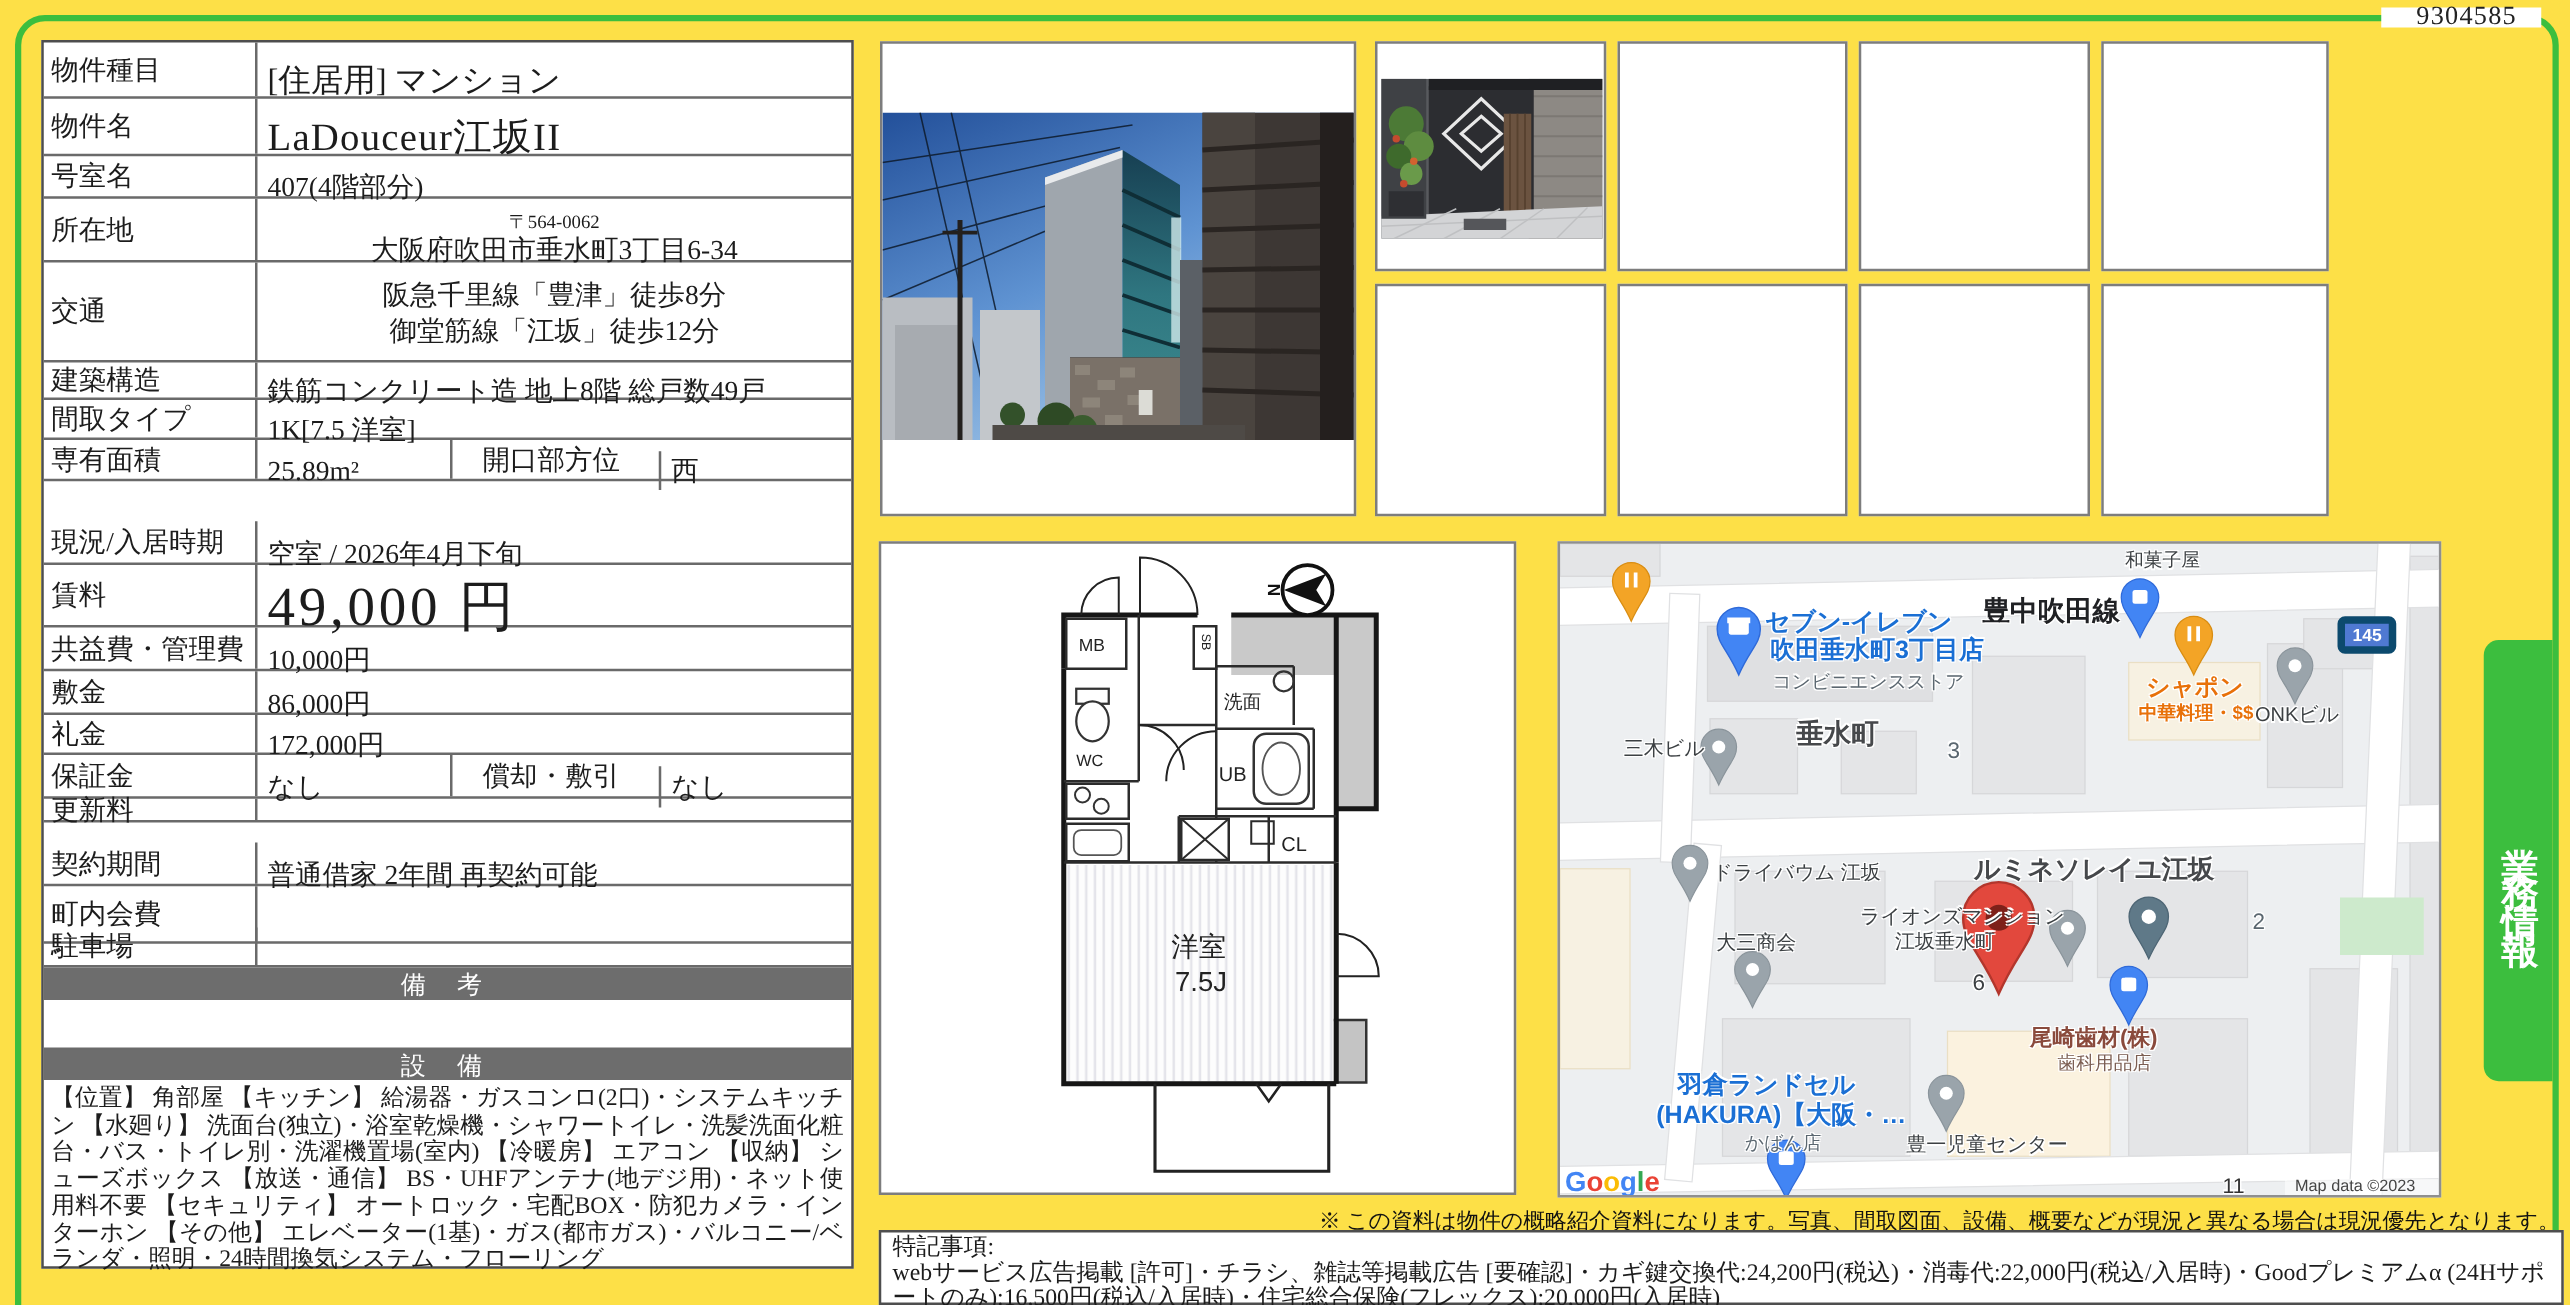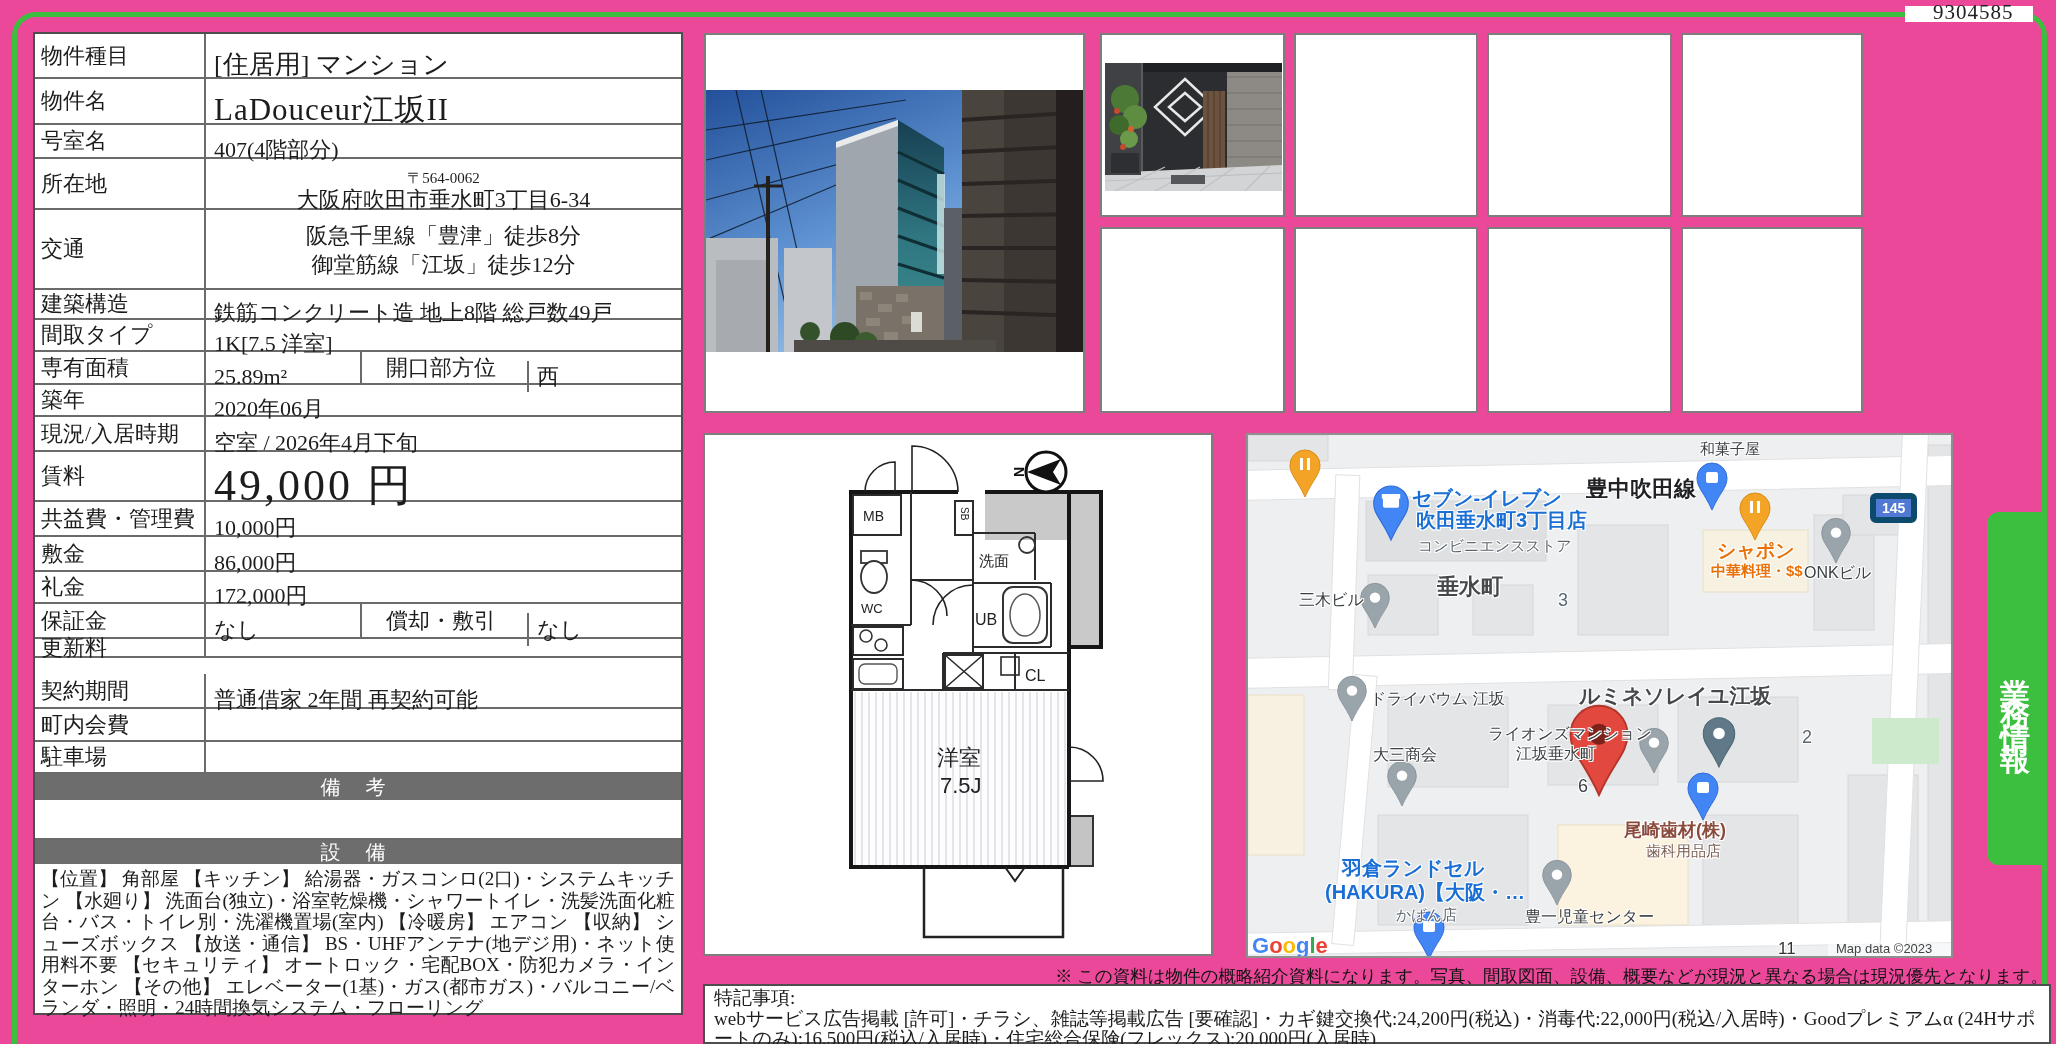--- a/index.html
+++ b/index.html
@@ -1,16 +1,16 @@
 <!DOCTYPE html>
 <html><head>
 <meta charset="utf-8">
 <style>
   html,body{margin:0;padding:0;background:#fff;}
-  #page{position:relative;width:2056px;height:1044px;background:#ec4899;overflow:hidden;
+  #page{position:relative;width:2056px;height:1044px;background:#fde047;overflow:hidden;
         font-family:"Liberation Serif","DejaVu Serif",serif;color:#1c1c1c;}
 
   
   .frame{position:absolute;left:12px;top:12px;width:2025px;height:1120px;
          border:5px solid #3cbe3e;border-radius:24px;}
   .num-gap{position:absolute;left:1905px;top:6px;width:128px;height:16px;background:#fff;}
   .ref-num{position:absolute;left:1933px;top:0px;font-size:21px;letter-spacing:1px;color:#222;}
 
   
   .tbl{position:absolute;left:33px;top:32px;width:650px;height:983px;
@@ -131,24 +131,20 @@
       <div class="cell val">1K[7.5 洋室]</div>
     </div>
 
     <div class="trow" style="top:318px;height:33px">
       <div class="cell lbl">専有面積</div>
       <div class="cell val v1">25.89m²</div>
       <div class="cell l2 subdiv">開口部方位</div>
       <div class="cell val v2 subdiv">西</div>
     </div>
 
-    <div class="trow" style="top:351px;height:32px">
-      <div class="cell lbl">築年</div>
-      <div class="cell val">2020年06月</div>
-    </div>
 
     <div class="trow" style="top:383px;height:35px">
       <div class="cell lbl">現況/入居時期</div>
       <div class="cell val">空室 / 2026年4月下旬</div>
     </div>
 
     <div class="trow" style="top:418px;height:50px">
       <div class="cell lbl">賃料</div>
       <div class="cell val rent">49,000 円</div>
     </div>
@@ -178,21 +174,21 @@
     <div class="trow" style="top:605px;height:19px">
       <div class="cell lbl">更新料</div>
       <div class="cell val"></div>
     </div>
 
     <div class="trow" style="top:640px;height:35px">
       <div class="cell lbl">契約期間</div>
       <div class="cell val">普通借家 2年間 再契約可能</div>
     </div>
 
-    <div class="trow" style="top:675px;height:33px">
+    <div class="trow" style="top:675px;height:46px">
       <div class="cell lbl">町内会費</div>
       <div class="cell val"></div>
     </div>
 
     <div class="trow" style="top:708px;height:32px">
       <div class="cell lbl">駐車場</div>
       <div class="cell val"></div>
     </div>
 
     <div class="gbar" style="top:740px;height:26px">備 考</div>

